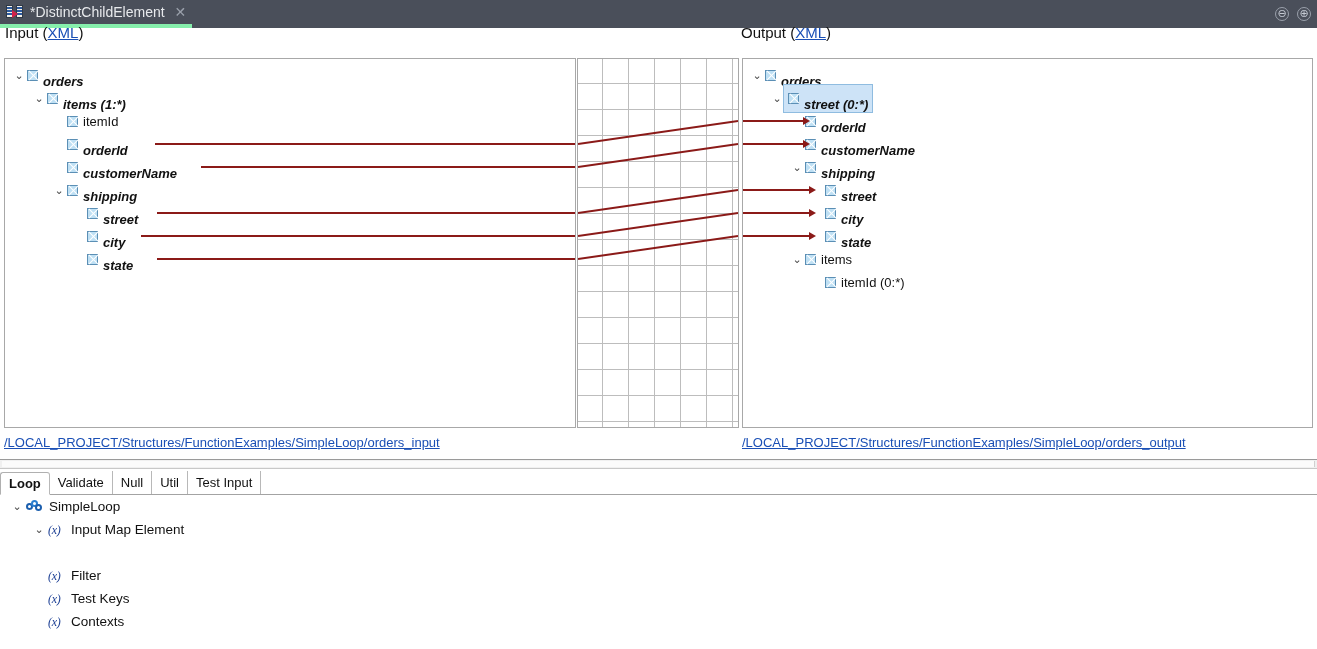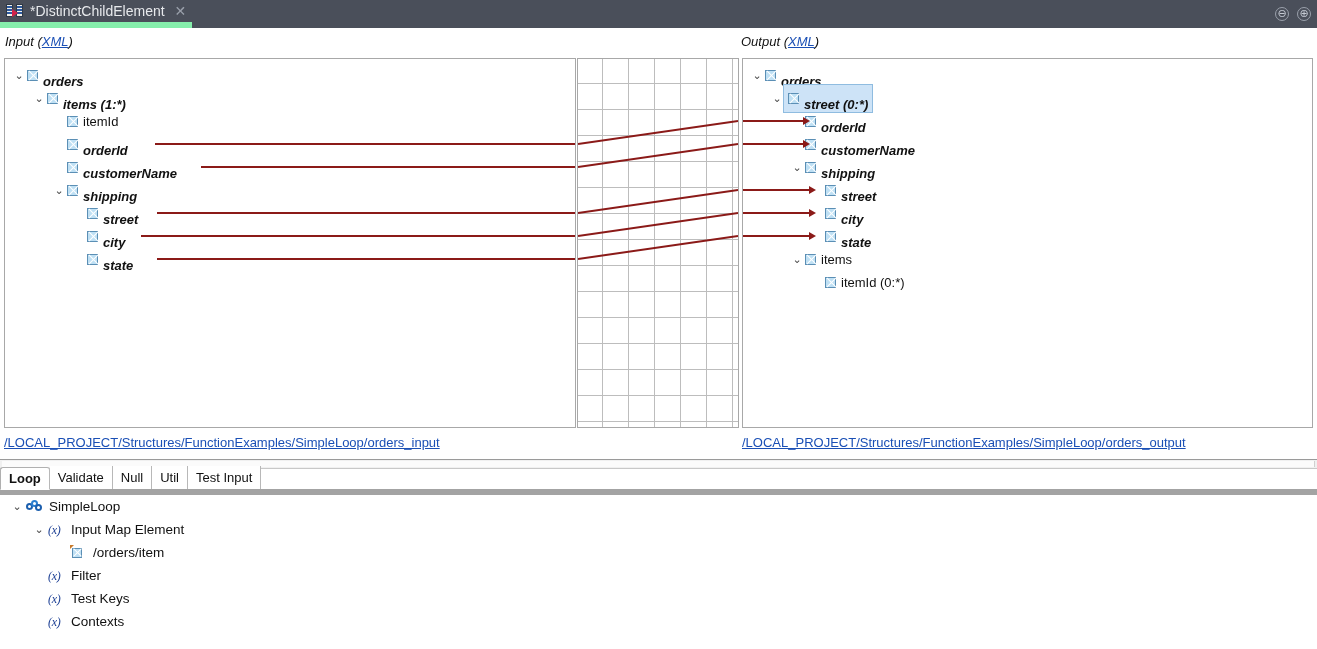--- a/index.html
+++ b/index.html
@@ -13,21 +13,21 @@
 
   
   #titlebar {
     position: absolute; left: 0; top: 0; width: 1317px; height: 28px;
     background: #4a4f5a;
   }
   #tab-active {
     position: absolute; left: 0; top: 0; height: 28px;
     display: flex; align-items: center;
     padding: 0 6px 0 6px;
-    border-bottom: 6px solid #86efac;
+    border-bottom: 4px solid #86efac;
     text-align: right;
   }
   #tab-icon {
     width: 18px; height: 16px; position: relative; margin-right: 6px;
     flex: 0 0 auto;
   }
   .ti-doc {
     position: absolute; width: 7px; height: 13px; top: 1px;
     background: #f3f0e8; border: 1px solid #2f3947;
   }
@@ -56,23 +56,22 @@
   }
   .win-btn {
     width: 14px; height: 14px; border-radius: 50%;
     border: 1px solid #9aa0ab; color: #c4c9d2;
     font-size: 11px; line-height: 12px; text-align: center;
     cursor: pointer; font-family: "DejaVu Sans", sans-serif;
   }
 
   
   .panel-header {
-    position: absolute; top: 34px; font-size: 13px; color: #111;
+    position: absolute; top: 24px; font-size: 15px; color: #111;
     white-space: nowrap;
-    font-style: italic;
   }
   #hdr-input { left: 5px; }
   #hdr-output { left: 741px; }
   .xmllink { color: #1a4fb5; text-decoration: underline; cursor: pointer; }
 
   
   .treepanel {
     position: absolute; top: 58px; height: 370px;
     background: #ffffff; border: 1px solid #a8a8a8;
     overflow: hidden;
@@ -168,21 +167,21 @@
     border-bottom: 1px solid #c8c8c8;
   }
   #sash-grip {
     position: absolute; left: 2px; top: 1px; width: 1313px; height: 6px;
     background: #fbfbfb; border-right: 1px solid #d0d0d0;
   }
 
   
   #tabstrip {
     position: absolute; left: 0; top: 471px; width: 1317px; height: 24px;
-    border-bottom: 6px solid #a3a3a3;
+    border-bottom: 1px solid #a3a3a3;
     display: flex; align-items: flex-end;
   }
   .btab {
     height: 23px; padding: 0 8px;
     display: flex; align-items: center;
     font-size: 13px; color: #111;
     border-right: 1px solid #b8b8b8;
     cursor: pointer; background: #ffffff;
     position: relative;
   }
@@ -472,25 +471,20 @@
     <div class="brow" style="top: 0px; padding-left: 8px;">
       <span class="twisty">⌄</span>
       <span class="bicon"><span class="chain"><i class="a"></i><i class="b"></i><i class="c"></i></span></span>
       <span>SimpleLoop</span>
     </div>
     <div class="brow" style="top: 23px; padding-left: 30px;">
       <span class="twisty">⌄</span>
       <span class="bicon"><span class="fx">(x)</span></span>
       <span>Input Map Element</span>
     </div>
-    <div class="brow" style="top: 46px; padding-left: 52px;">
-      <span class="twisty empty">⌄</span>
-      <span class="bicon"><span class="elemicon"><span class="sq"></span><span class="arr"></span></span></span>
-      <span>/orders/item</span>
-    </div>
     <div class="brow" style="top: 69px; padding-left: 30px;">
       <span class="twisty empty">⌄</span>
       <span class="bicon"><span class="fx">(x)</span></span>
       <span>Filter</span>
     </div>
     <div class="brow" style="top: 92px; padding-left: 30px;">
       <span class="twisty empty">⌄</span>
       <span class="bicon"><span class="fx">(x)</span></span>
       <span>Test Keys</span>
     </div>

